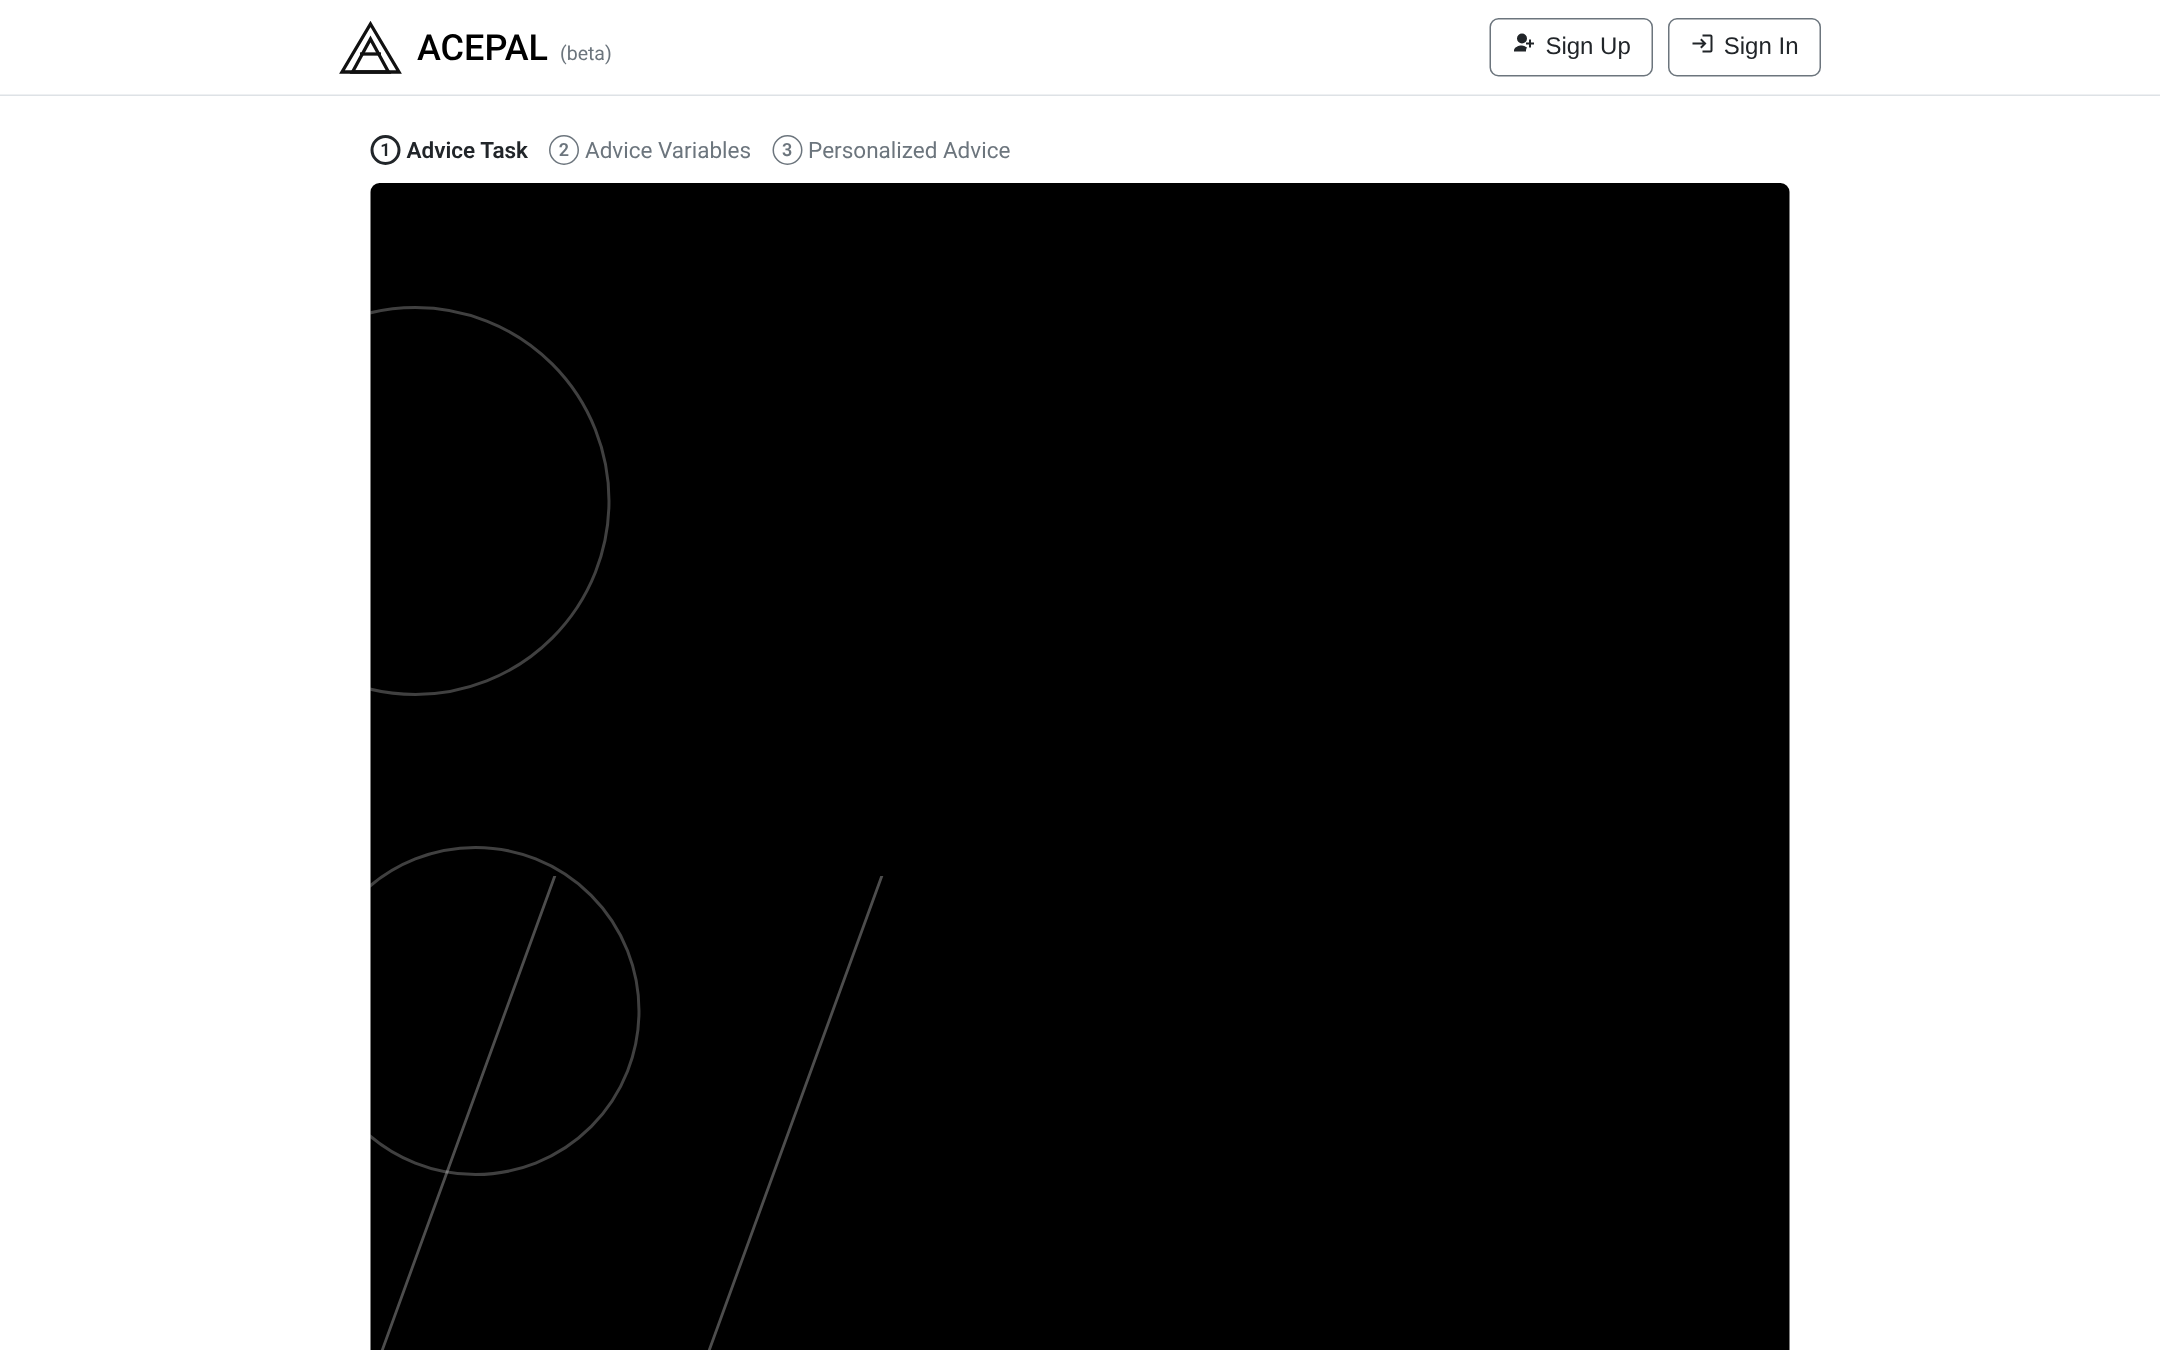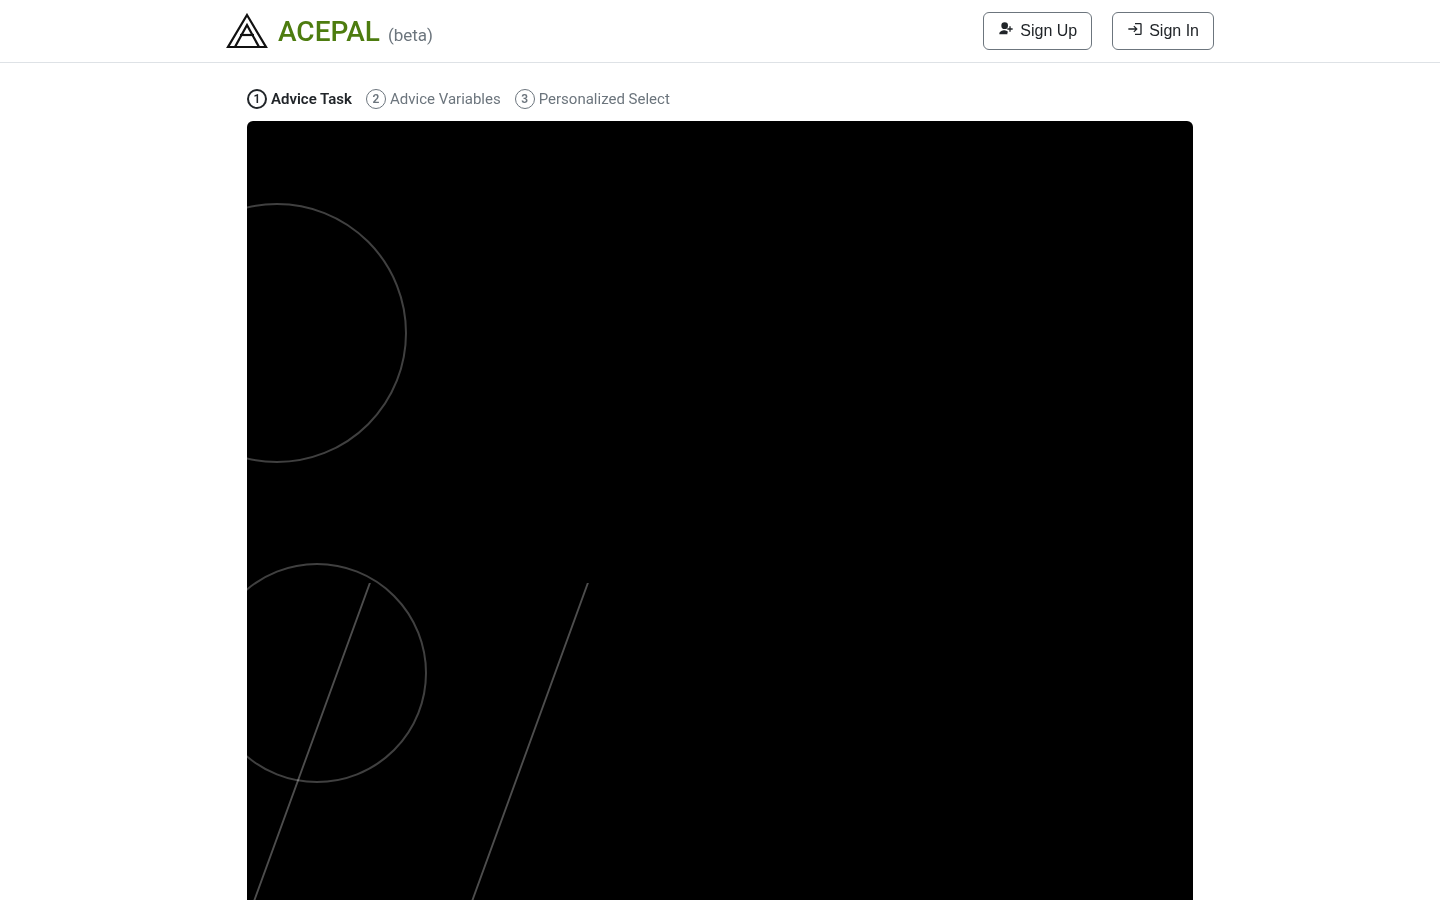--- a/index.html
+++ b/index.html
@@ -25,32 +25,32 @@
     align-items: center;
   }
   .brand {
     display: flex;
     align-items: center;
     gap: 10px;
     margin-left: 190px;
   }
   .brand-logo svg { display: block; }
   .brand-text {
-    font-size: 28px;
+    font-size: 24px;
     font-weight: 500;
-    color: #4d7c0f;
+    color: #000000;
   }
   .brand-beta {
-    font-size: 17px;
+    font-size: 13px;
     color: #6c757d;
     margin-left: 4px;
   }
   .auth-buttons {
     display: flex;
-    gap: 20px;
+    gap: 10px;
     margin-right: 190px;
   }
   .btn-outline {
     display: inline-flex;
     align-items: center;
     gap: 6px;
     background: #fff;
     border: 1px solid #6c757d;
     color: #212529;
     padding: 8px 14px;
@@ -177,21 +177,21 @@
     <span class="step active">
       <span class="step-circle">1</span>
       <span>Advice Task</span>
     </span>
     <span class="step">
       <span class="step-circle">2</span>
       <span>Advice Variables</span>
     </span>
     <span class="step">
       <span class="step-circle">3</span>
-      <span>Personalized Select</span>
+      <span>Personalized Advice</span>
     </span>
   </div>
 
   <div class="hero">
     <div class="hero-deco-left"></div>
     <div class="hero-deco-left2"></div>
     <div class="hero-deco-right"></div>
 
   </div>
 

